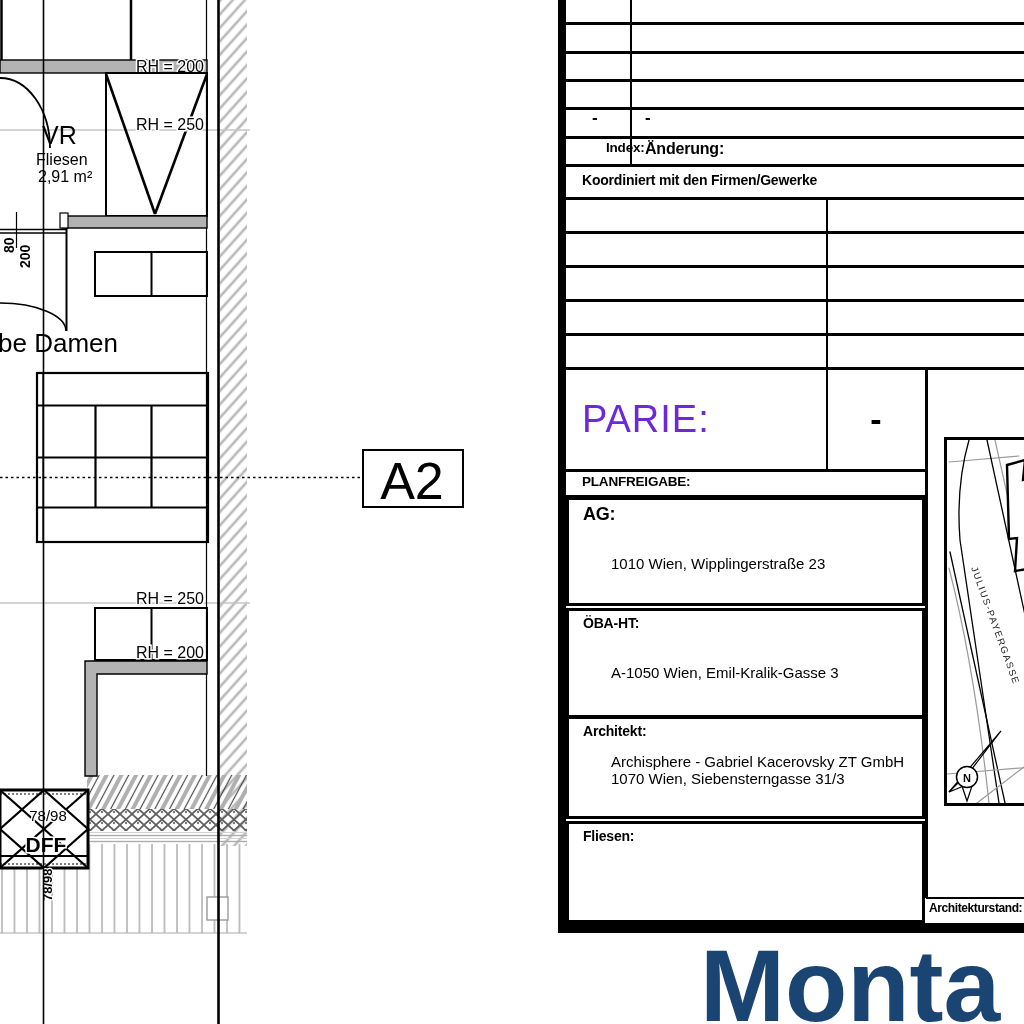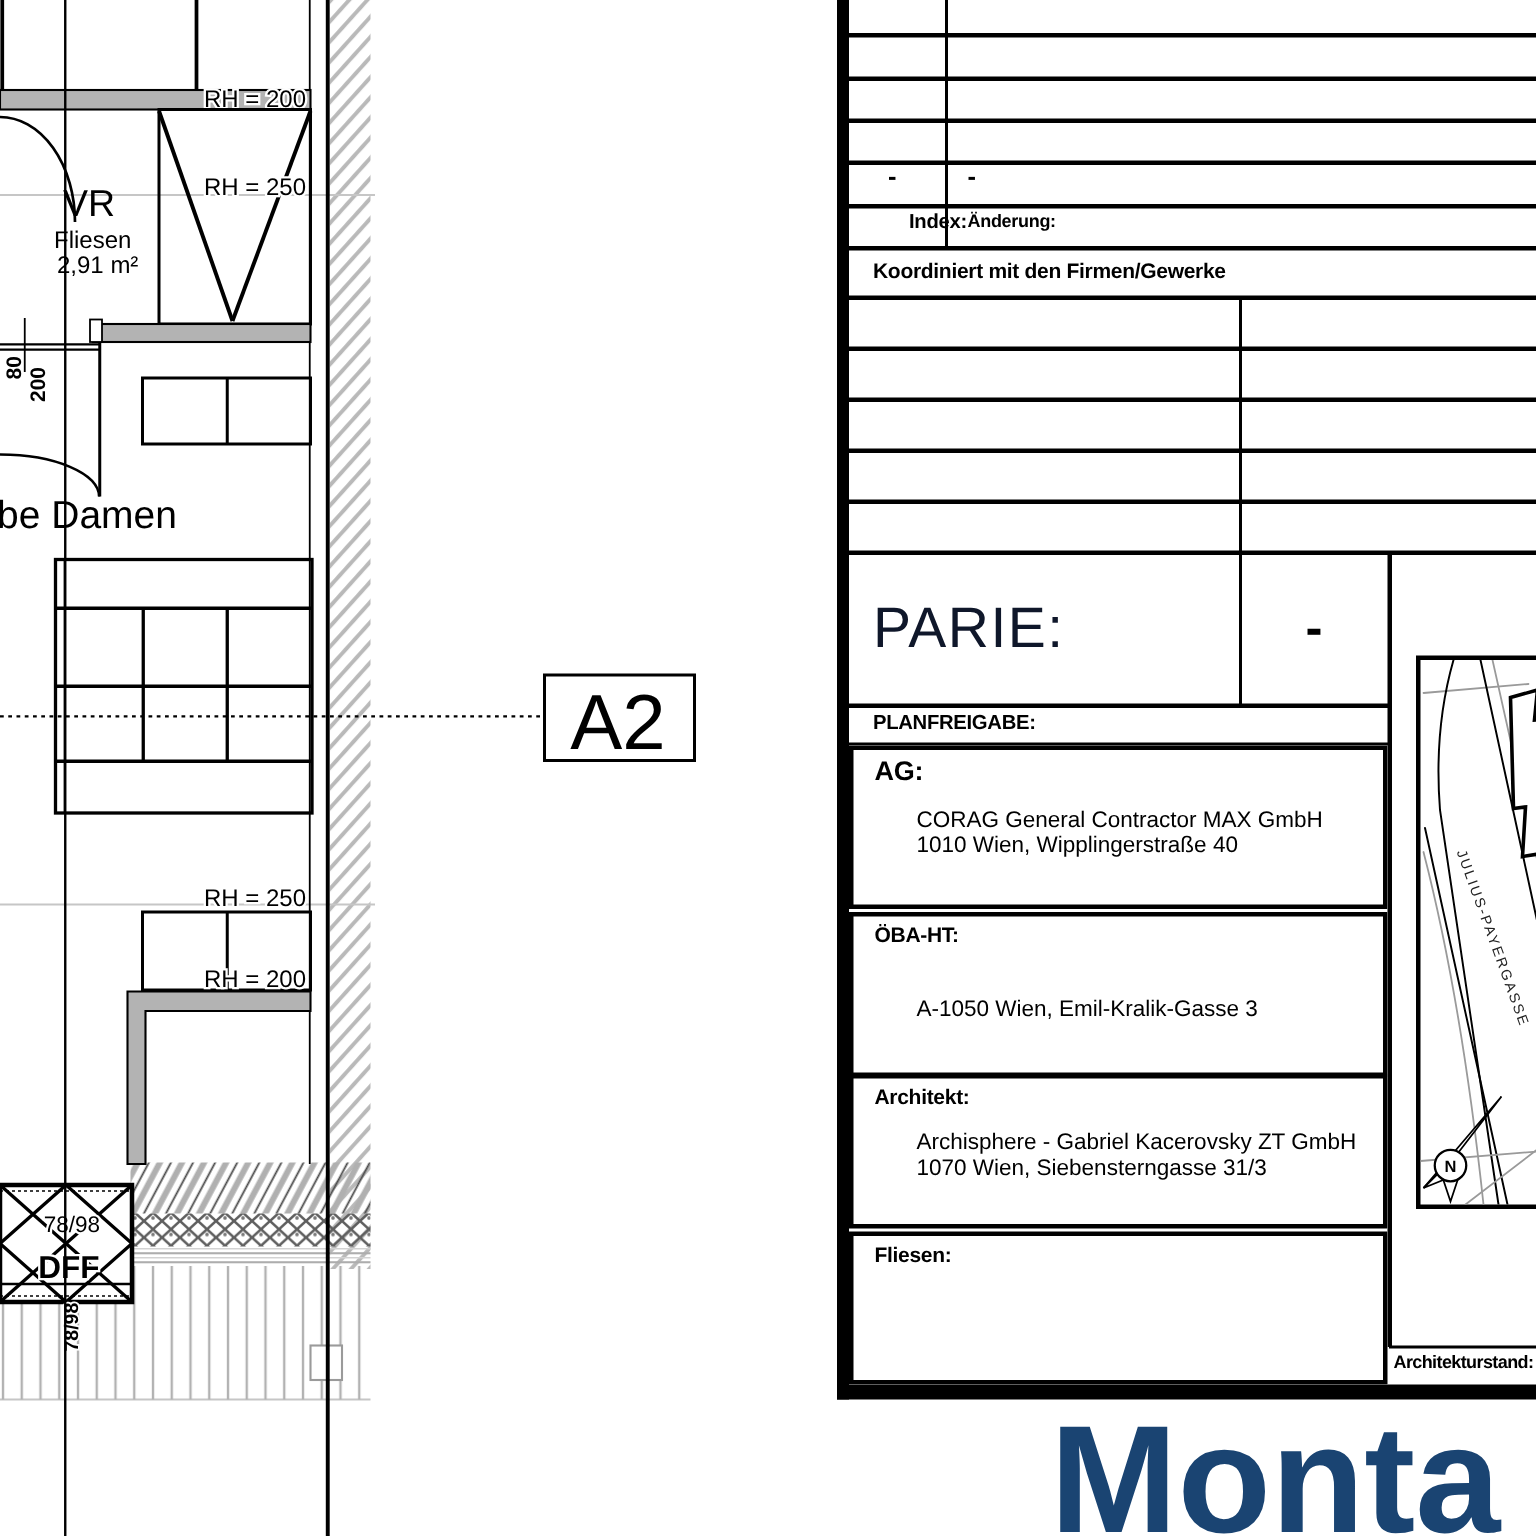--- a/index.html
+++ b/index.html
@@ -160,49 +160,48 @@
     <div class="ln" style="left:566px;top:22px;width:458px;height:2.5px;"></div>
     <div class="ln" style="left:566px;top:51px;width:458px;height:2.5px;"></div>
     <div class="ln" style="left:566px;top:79px;width:458px;height:2.5px;"></div>
     <div class="ln" style="left:566px;top:107px;width:458px;height:2.5px;"></div>
     <div class="ln" style="left:566px;top:136px;width:458px;height:2.5px;"></div>
     <div class="ln" style="left:566px;top:164px;width:458px;height:2.5px;"></div>
     <div class="ln" style="left:630px;top:0;width:2px;height:166px;"></div>
     <div class="dash" style="left:592px;top:108px;">-</div>
     <div class="dash" style="left:645px;top:108px;">-</div>
     <div class="lbl" style="left:582px;top:140px;font-size:13.5px;padding-left:24px;">Index:</div>
-    <div class="lbl" style="left:645px;top:140px;font-size:12px;">Änderung:</div>
+    <div class="lbl" style="left:645px;top:140px;font-size:16px;">Änderung:</div>
   </div>
 
   <div class="lbl" style="left:582px;top:172px;font-size:14px;">Koordiniert mit den Firmen/Gewerke</div>
   <div>
     <div class="ln" style="left:566px;top:197px;width:458px;height:2.5px;"></div>
     <div class="ln" style="left:566px;top:231px;width:458px;height:2.5px;"></div>
     <div class="ln" style="left:566px;top:265px;width:458px;height:2.5px;"></div>
     <div class="ln" style="left:566px;top:299px;width:458px;height:2.5px;"></div>
     <div class="ln" style="left:566px;top:333px;width:458px;height:2.5px;"></div>
     <div class="ln" style="left:566px;top:367px;width:458px;height:2.5px;"></div>
     <div class="ln" style="left:826px;top:198px;width:2px;height:170px;"></div>
   </div>
 
   <div>
-    <div class="abs" style="left:582px;top:398px;font-size:38px;color:#0f172a;letter-spacing:1px;">PARIE:</div>
+    <div class="abs" style="left:582px;top:398px;font-size:38px;color:#6d28d9;letter-spacing:1px;">PARIE:</div>
     <div class="abs" style="left:826px;top:400px;width:100px;text-align:center;font-size:34px;font-weight:bold;color:#000;">-</div>
     <div class="ln" style="left:826px;top:368px;width:2px;height:102px;"></div>
     <div class="ln" style="left:925px;top:368px;width:2.5px;height:530px;"></div>
     <div class="ln" style="left:566px;top:469px;width:360px;height:3px;"></div>
   </div>
 
   <div class="lbl" style="left:582px;top:474px;font-size:13.5px;text-align:right;">PLANFREIGABE:</div>
   <div class="ln" style="left:566px;top:495px;width:360px;height:2px;"></div>
 
   <div class="box" style="left:566px;top:497px;width:359px;height:109px;">
     <div class="lbl" style="left:14px;top:4px;font-size:18px;">AG:</div>
-    <div class="addr" style="left:42px;top:38px;">CORAG General Contractor MAX GmbH</div>
-    <div class="addr" style="left:42px;top:55px;">1010 Wien, Wipplingerstraße 40</div>
+    <div class="addr" style="left:42px;top:55px;">1010 Wien, Wipplingerstraße 23</div>
   </div>
 
   <div class="box" style="left:566px;top:608px;width:359px;height:110px;">
     <div class="lbl" style="left:14px;top:4px;font-size:14px;">ÖBA-HT:</div>
     <div class="addr" style="left:42px;top:53px;">A-1050 Wien, Emil-Kralik-Gasse 3</div>
   </div>
 
   <div class="box" style="left:566px;top:716px;width:359px;height:103px;">
     <div class="lbl" style="left:14px;top:4px;font-size:14px;">Architekt:</div>
     <div class="addr" style="left:42px;top:34px;">Archisphere - Gabriel Kacerovsky ZT GmbH</div>

